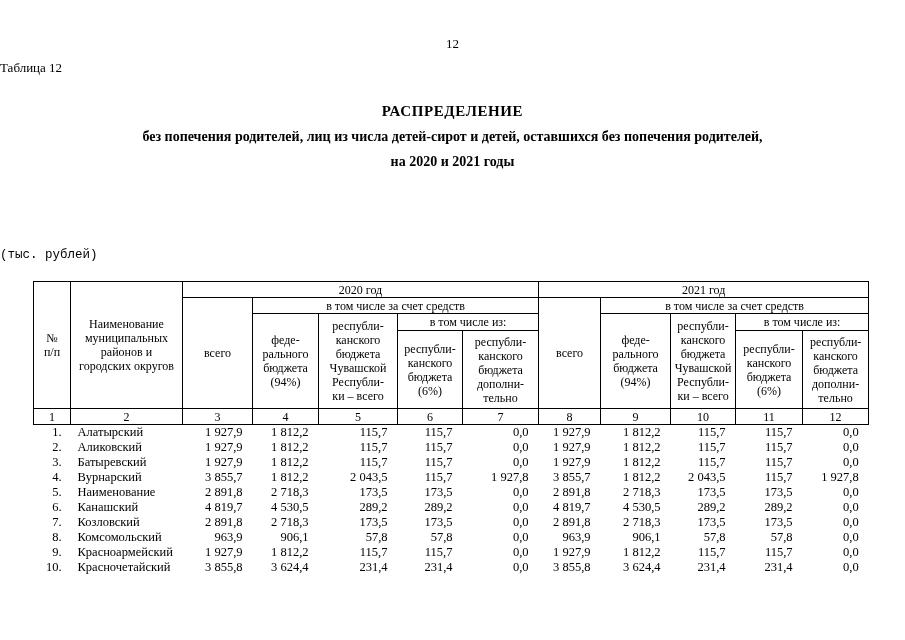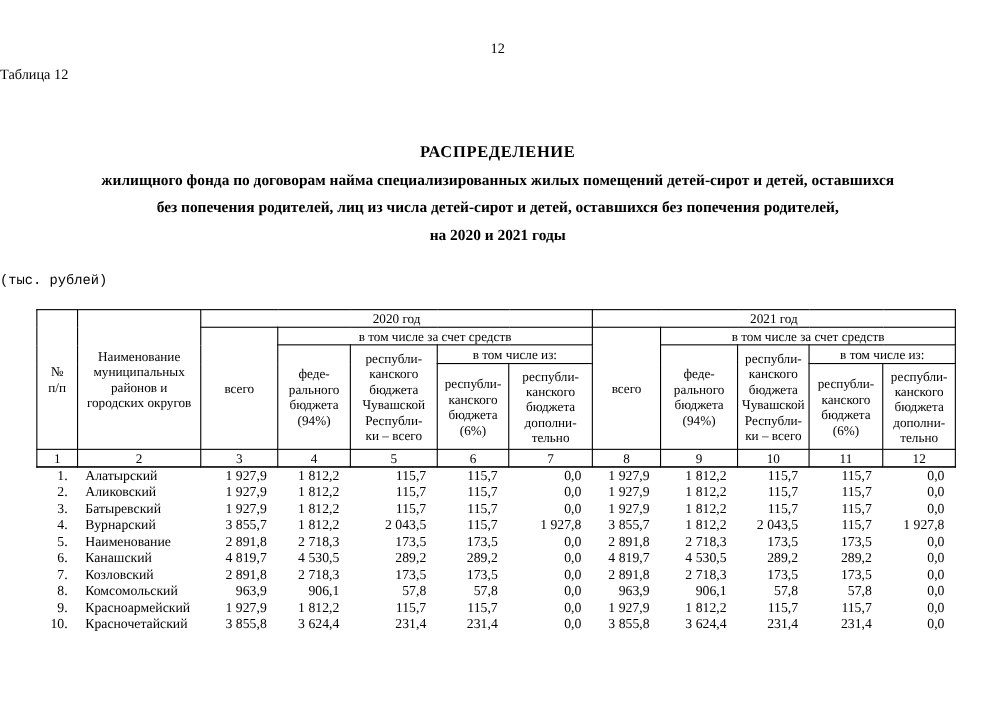--- a/index.html
+++ b/index.html
@@ -6,21 +6,21 @@
   body {
     width: 905px; height: 640px;
     background: #ffffff; color: #000000;
     font-family: "Liberation Serif", serif;
     position: relative; overflow: hidden;
   }
   .abs { position: absolute; }
   .page-number { top: 36px; left: 0; width: 905px; text-align: center; font-size: 13px; }
   .table-caption { top: 60px; left: 0; width: 871px; text-align: left; font-size: 13px; }
   .title-block { top: 98px; left: 37px; width: 831px; text-align: center; font-weight: bold; }
-  .title-heading { font-size: 15px; line-height: 26px; letter-spacing: 0.6px; margin-top: 28px; }
+  .title-heading { font-size: 15px; line-height: 26px; letter-spacing: 0.6px; }
   .title-line { font-size: 14px; line-height: 25px; }
   .units-note { top: 248px; left: 0; width: 871px; text-align: left; font-size: 12.5px; font-family: Liberation Mono, monospace; }
 
   table.dist {
     position: absolute; top: 281px; left: 33px;
     width: 835px; border-collapse: collapse; table-layout: fixed;
   }
   .dist thead th {
     border: 1px solid #000;
     font-weight: normal; font-size: 12px; line-height: 14px;
@@ -42,21 +42,20 @@
   .dist tbody td.c-val  { text-align: right; padding-right: 10px; }
 </style>
 </head>
 <body>
 
 <div class="abs page-number">12</div>
 <div class="abs table-caption">Таблица 12</div>
 
 <div class="abs title-block">
   <div class="title-heading">РАСПРЕДЕЛЕНИЕ</div>
-  <div class="title-line">жилищного фонда по договорам найма специализированных жилых помещений детей-сирот и детей, оставшихся</div>
   <div class="title-line">без попечения родителей, лиц из числа детей-сирот и детей, оставшихся без попечения родителей,</div>
   <div class="title-line">на 2020 и 2021 годы</div>
 </div>
 
 <div class="abs units-note">(тыс. рублей)</div>
 
 <table class="dist">
   <colgroup>
     <col style="width:37px">
       <col style="width:112px">

